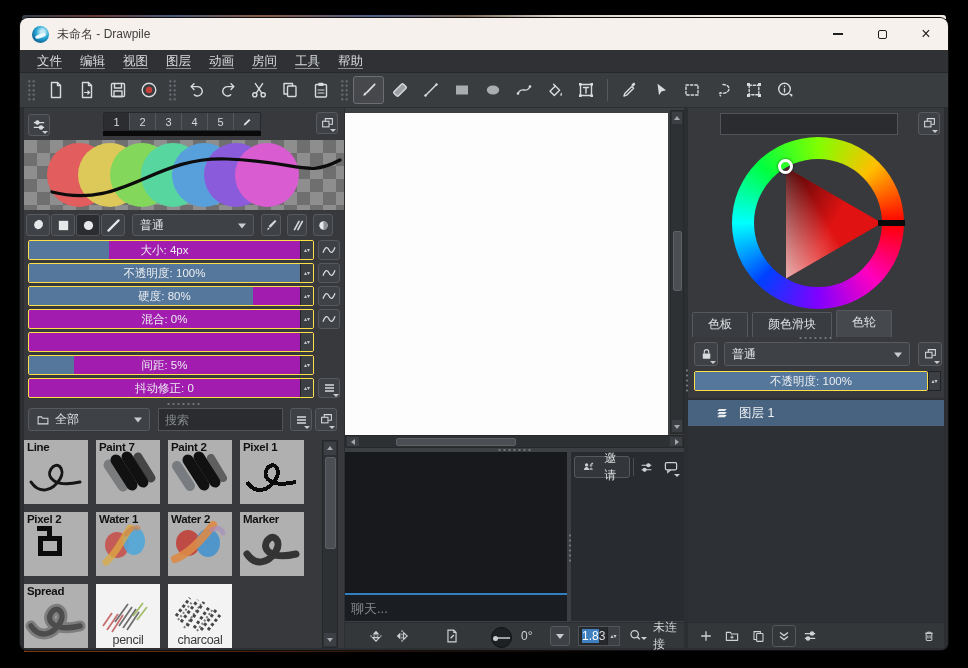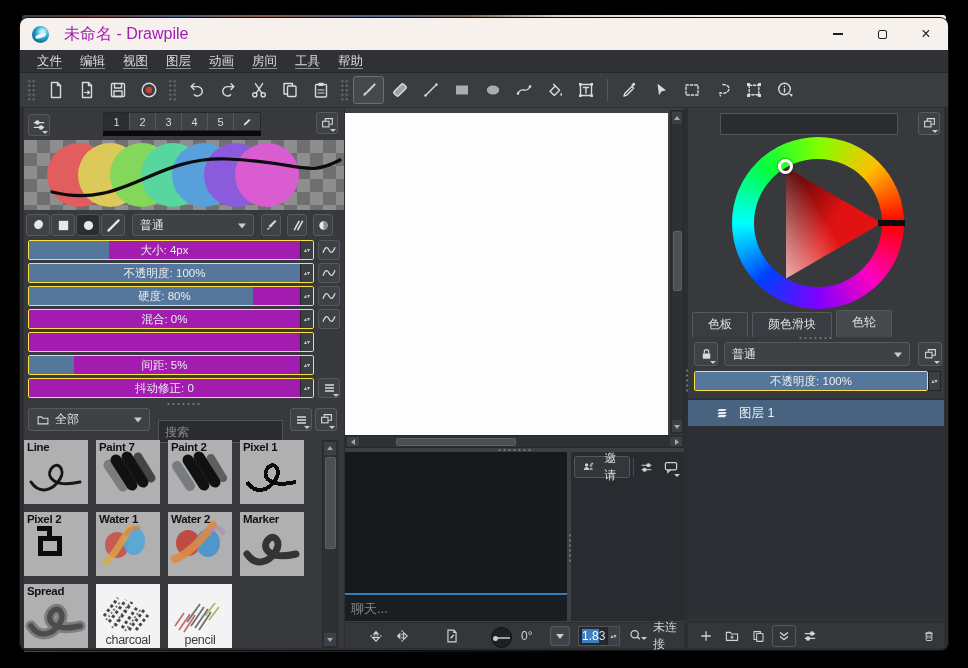--- a/index.html
+++ b/index.html
@@ -10,21 +10,21 @@
   background:linear-gradient(90deg,#35404e,#6e3c38 8%,#4a5a7a 16%,#8a5c46 26%,#50608a 38%,#7a6858 48%,#d8d2c8 58%,#efe9e1 75%,#f2ece4 100%)}
 .glow{position:absolute;left:24px;top:650px;width:600px;height:2px;
   background:linear-gradient(90deg,rgba(205,95,30,.6),rgba(130,55,20,.35) 60%,transparent)}
 #window{position:absolute;left:20px;top:18px;width:928px;height:632px;background:#2c2e31;
   border-radius:8px 8px 7px 7px;overflow:hidden;box-shadow:0 0 0 1px #101010}
 
 .titlebar{position:absolute;top:0;left:0;right:0;height:32px;background:#f6f1ec;display:flex;align-items:center;padding-left:12px}
 .applogo{width:17px;height:17px;border-radius:50%;position:relative;flex:0 0 auto;
   background:radial-gradient(circle at 62% 35%,#bfe9f5 0 14%,#29a6d4 42%,#0b5d8f 78%,#083a5e)}
 .applogo::after{content:"";position:absolute;left:3px;top:8px;width:11px;height:3.5px;border-radius:50%;background:#eef9fd;transform:rotate(-20deg)}
-.wtitle{margin-left:15px;font-size:16px;color:#a21caf}
+.wtitle{margin-left:8px;font-size:12px;color:#404040}
 .wbtns{margin-left:auto;display:flex;height:32px}
 .wbtn{width:44px;display:flex;align-items:center;justify-content:center;color:#1f1f1f}
 .glyph-min{width:10px;height:1.4px;background:#1f1f1f}
 .glyph-max{width:9px;height:9px;border:1.2px solid #1f1f1f;border-radius:2px}
 .glyph-close{font-size:16px;line-height:1;font-weight:300}
 
 .menubar{position:absolute;top:32px;left:0;right:0;height:23px;background:#2f3134;display:flex;align-items:center;padding-left:8px;border-bottom:1px solid #26282b}
 .mitem{font-size:12.5px;color:#dcdee0;padding:2px 9px;text-decoration:underline;text-underline-offset:3px;text-decoration-thickness:1px;text-decoration-color:#8d9093}
 
 .toolbar{position:absolute;top:55px;left:0;right:0;height:34px;background:#3a3d40;display:flex;align-items:center;padding-left:3px}
@@ -483,21 +483,21 @@
 
       <div class="hgrip" style="left:142px;top:294px"></div>
 
       <div class="combo" style="left:4px;top:300px;width:122px;height:23px">
         <svg width="14" height="14" viewBox="0 0 20 20" fill="none" stroke="#d8dadc" stroke-width="1.5">
             <path d="M3 5.5h5l1.5 2H17v8H3z"></path>
           </svg>
         <span>全部</span>
         <span class="carr"></span>
       </div>
-      <input class="tinput" style="left: 134px; top: 300px; width: 125px; height: 23px; margin-top: 12px;" placeholder="搜索">
+      <input class="tinput" style="left: 134px; top: 300px; width: 125px; height: 23px;" placeholder="搜索">
       <button class="ibtn" style="left:266px;top:300px;width:22px;height:23px">
         <svg width="15" height="14" viewBox="0 0 20 18" fill="none" stroke="#d8dadc" stroke-width="1.8">
             <path d="M4 5h12M4 9h12M4 13h12"></path>
           </svg>
         <i class="dd"></i>
       </button>
       <button class="ibtn" style="left:291px;top:300px;width:22px;height:23px">
         <svg width="15" height="15" viewBox="0 0 20 20" fill="none" stroke="#d8dadc" stroke-width="1.4">
             <rect x="3.5" y="7" width="8.5" height="7.5"></rect>
             <path d="M7 7V3.5h9.5V11h-4"></path>
@@ -568,32 +568,32 @@
         </div>
         <div class="bcell">
           <svg viewBox="0 0 64 64">
               <path d="M7 42c8 12 21 10 29-3 6-10-3-19-9-10-5 8 3 19 29 13" fill="none" stroke="#222" stroke-width="11" opacity=".35" stroke-linecap="round"></path>
               <path d="M7 42c8 12 21 10 29-3 6-10-3-19-9-10-5 8 3 19 29 13" fill="none" stroke="#222" stroke-width="5.5" opacity=".55" stroke-linecap="round"></path>
             </svg>
           <span class="blab">Spread</span>
         </div>
         <div class="bcell white">
           <svg viewBox="0 0 64 64">
-              <path d="M8 32 22 14M13 38 30 16M19 42 36 18M26 44 42 22M33 46 48 26M40 46 52 31" stroke="#1c1c1c" stroke-width="3" stroke-dasharray="3 2.5" fill="none" opacity=".8"></path>
-              <path d="M10 36 24 18M16 44 33 20M29 47 45 25" stroke="#4a4a4a" stroke-width="2" stroke-dasharray="2 2" fill="none" opacity=".7"></path>
-            </svg>
-          <span class="blab">charcoal</span>
-        </div>
-        <div class="bcell white">
-          <svg viewBox="0 0 64 64">
               <path d="M7 42l9-13M11 46l11-16M16 48l11-17" stroke="#c76f6f" stroke-width="1.8" fill="none"></path>
               <path d="M19 38l13-18M23 42l13-19M27 44l13-19M31 46l12-18" stroke="#707070" stroke-width="1.8" fill="none"></path>
               <path d="M37 32l10-13M41 36l10-13" stroke="#a3bd6b" stroke-width="1.8" fill="none"></path>
             </svg>
           <span class="blab">pencil</span>
+        </div>
+        <div class="bcell white">
+          <svg viewBox="0 0 64 64">
+              <path d="M8 32 22 14M13 38 30 16M19 42 36 18M26 44 42 22M33 46 48 26M40 46 52 31" stroke="#1c1c1c" stroke-width="3" stroke-dasharray="3 2.5" fill="none" opacity=".8"></path>
+              <path d="M10 36 24 18M16 44 33 20M29 47 45 25" stroke="#4a4a4a" stroke-width="2" stroke-dasharray="2 2" fill="none" opacity=".7"></path>
+            </svg>
+          <span class="blab">charcoal</span>
         </div>
       </div>
 
       <div class="sbar" style="left:298px;top:332px;width:16px;height:208px">
         <span class="sbtn" style="left:1px;top:1px;width:12px;height:13px">
             <i class="arr up"></i>
           </span>
         <span class="shandle" style="left:1.5px;top:16px;width:11px;height:92px"></span>
         <span class="sbtn" style="left:1px;bottom:1px;width:12px;height:13px">
             <i class="arr down"></i>

